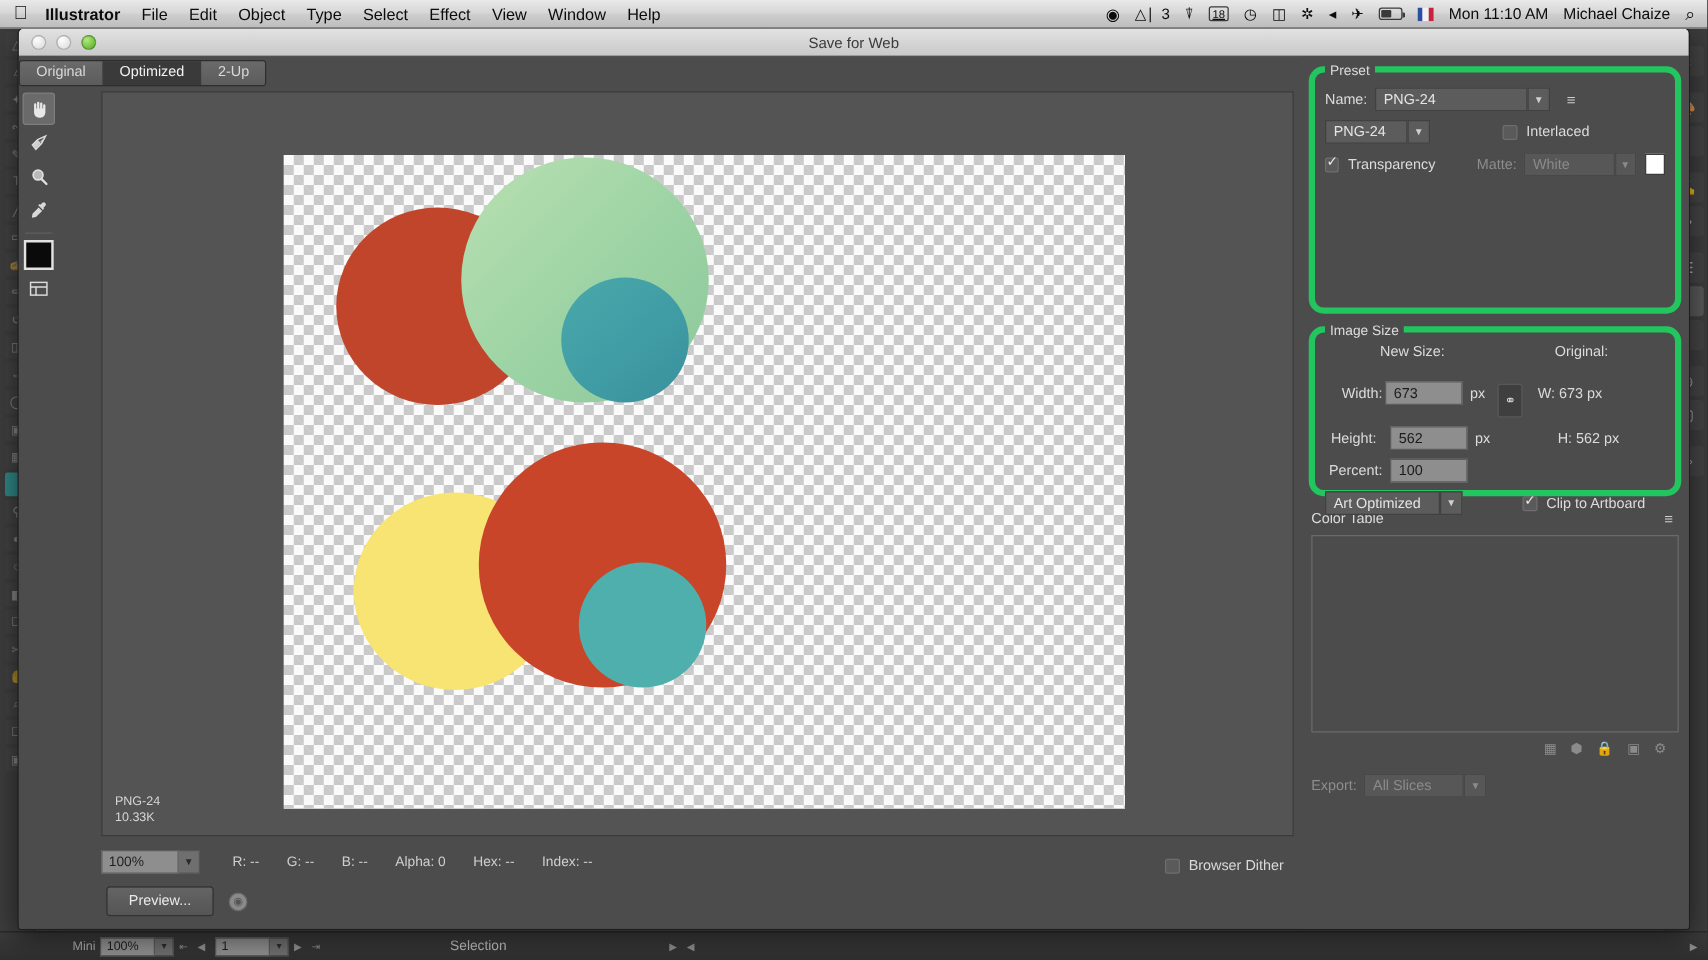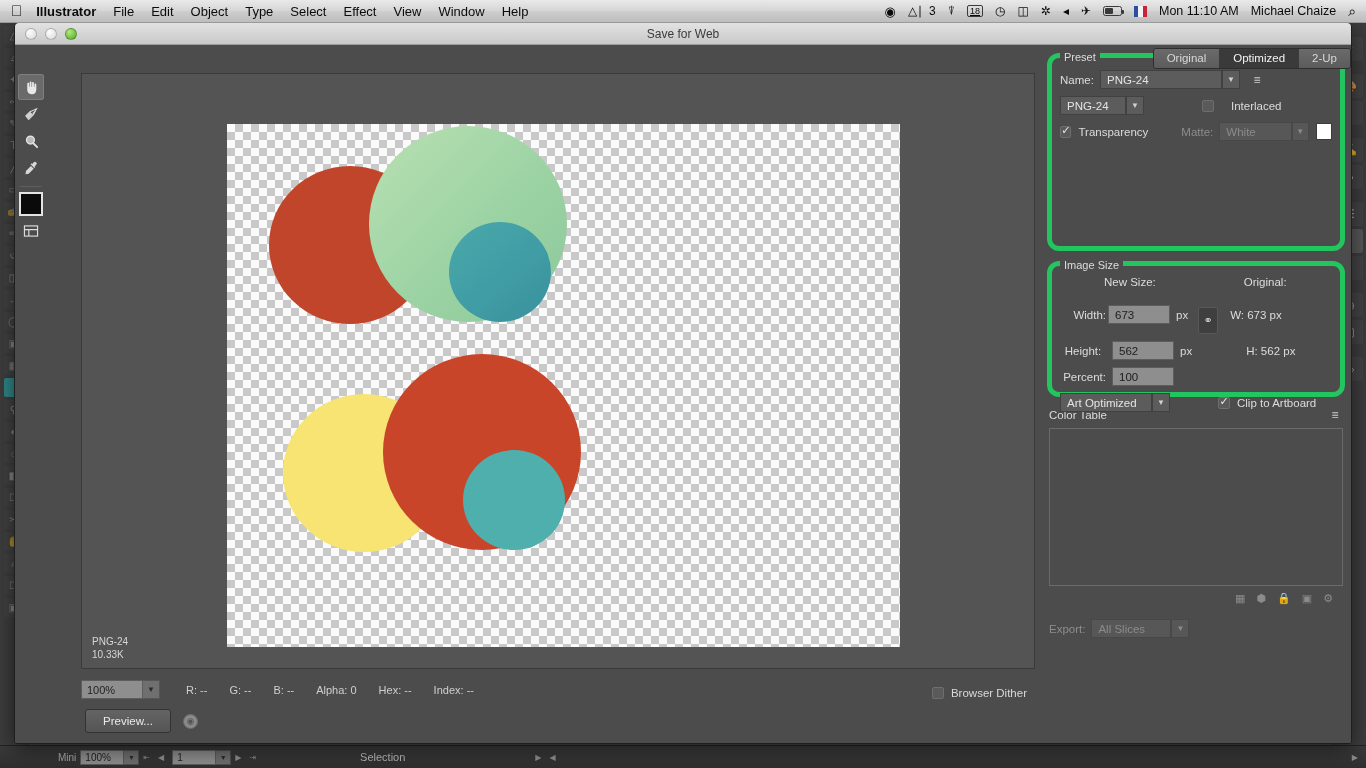--- a/index.html
+++ b/index.html
@@ -103,21 +103,21 @@
     padding-top:28px;
   }
   .dtool{ width:26px;height:26px;margin:1px 3px;border-radius:3px;
           display:flex;align-items:center;justify-content:center;color:#d2d2d2;font-size:14px;}
   .dtool.sel{ background:#6a6a6a; box-shadow: inset 0 0 0 1px #7e7e7e; }
   .dtool svg{ display:block; }
   .dsep{ height:1px;background:#5e5e5e;margin:5px 5px; }
   .dswatch{ width:24px;height:24px;margin:2px 4px;background:#0a0a0a;border:2px solid #e3e3e3; }
 
   
-  .tabs { position:absolute; left:0; right:0; top:3px; display:flex; justify-content:flex-end; z-index:6; }
+  .tabs { position:absolute; left:0; right:0; top:3px; display:flex; justify-content:flex-start; z-index:6; }
   .tabbar { display:flex; border:1px solid #2e2e2e; border-radius:3px; overflow:hidden; }
   .tab { padding:3px 13px 4px; font-size:11.5px; color:#d8d8d8;
          background:linear-gradient(to bottom,#6a6a6a,#5c5c5c); border-right:1px solid #3a3a3a; }
   .tab:last-child{ border-right:none; }
   .tab.active{ background:#3a3a3a; color:#f2f2f2; }
 
   
   .preview-wrap {
     position:absolute; left:66px; top:28px; right:316px; bottom:74px;
     background:#545454; border:1px solid #3a3a3a;
@@ -427,21 +427,21 @@
             <span class="lab" style="width:40px;">Name:</span>
             <span class="field dark" style="width:122px;">PNG-24</span>
             <span class="drop dark">▼</span>
             <span class="menu-btn" style="margin-left:9px;">≡</span>
           </div>
 
           <div class="row">
             <span class="field dark" style="width:66px;">PNG-24</span>
             <span class="drop dark">▼</span>
             <span class="chk" style="margin-left:58px;"></span>
-            <span class="lab" style="margin-left:17px;">Interlaced</span>
+            <span class="lab" style="margin-left:7px;">Interlaced</span>
           </div>
 
           <div class="row">
             <span class="chk on"></span>
             <span class="lab" style="margin-left:7px;">Transparency</span>
             <span class="lab dim" style="margin-left:33px;">Matte:</span>
             <span class="field dis" style="width:76px;margin-left:6px;">White</span>
             <span class="drop dis">▼</span>
             <span class="swatch-white" style="margin-left:7px;"></span>
           </div>

